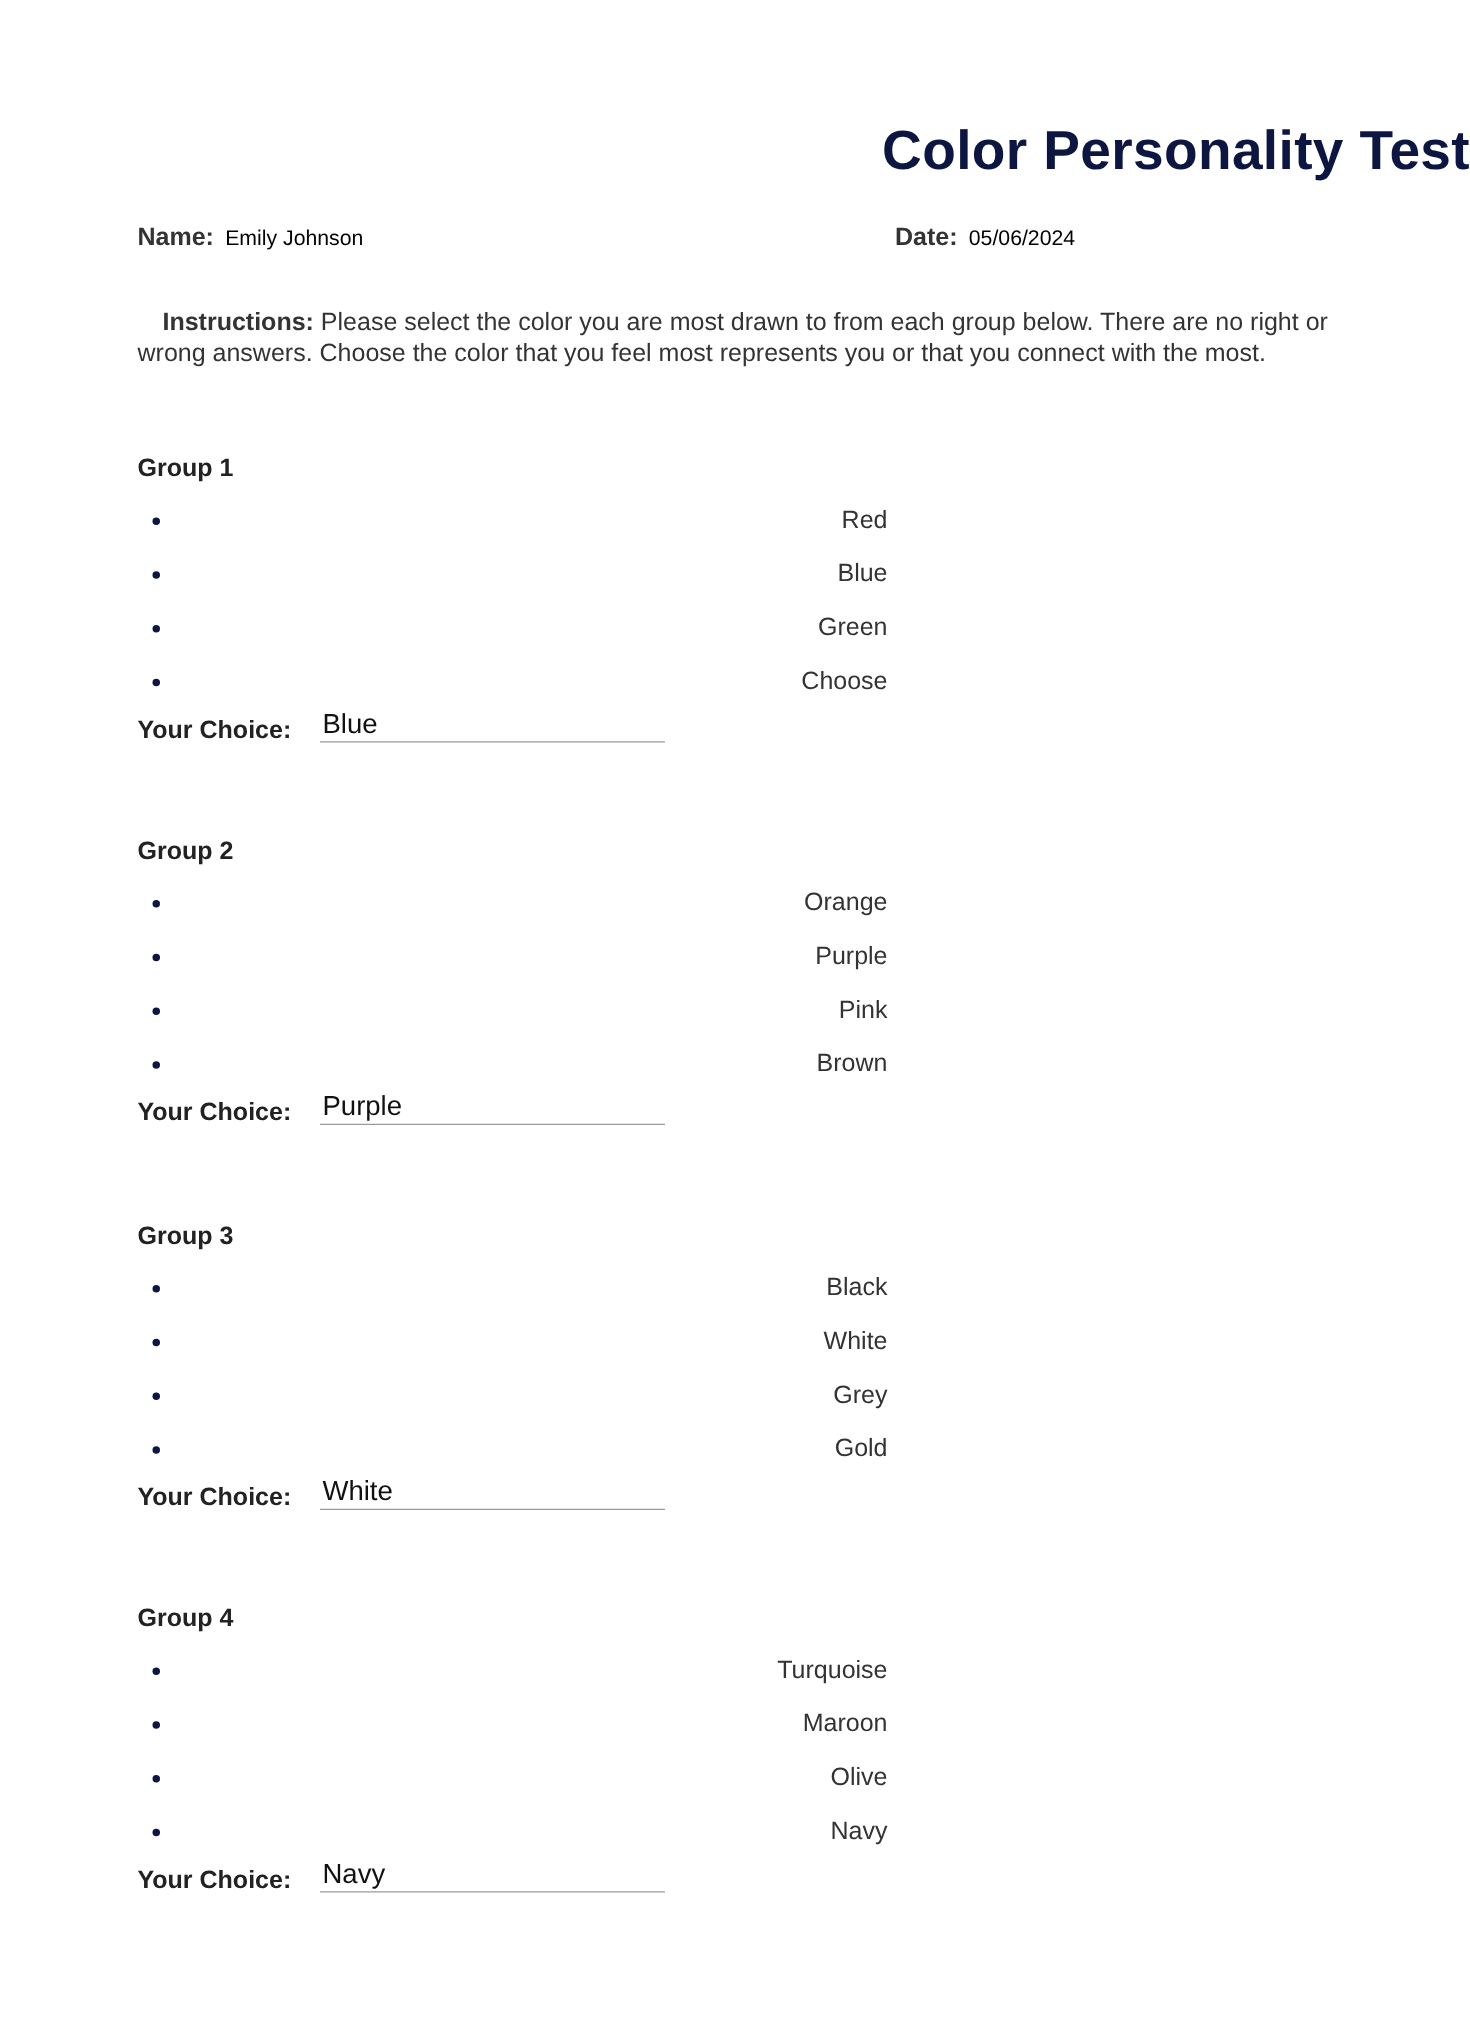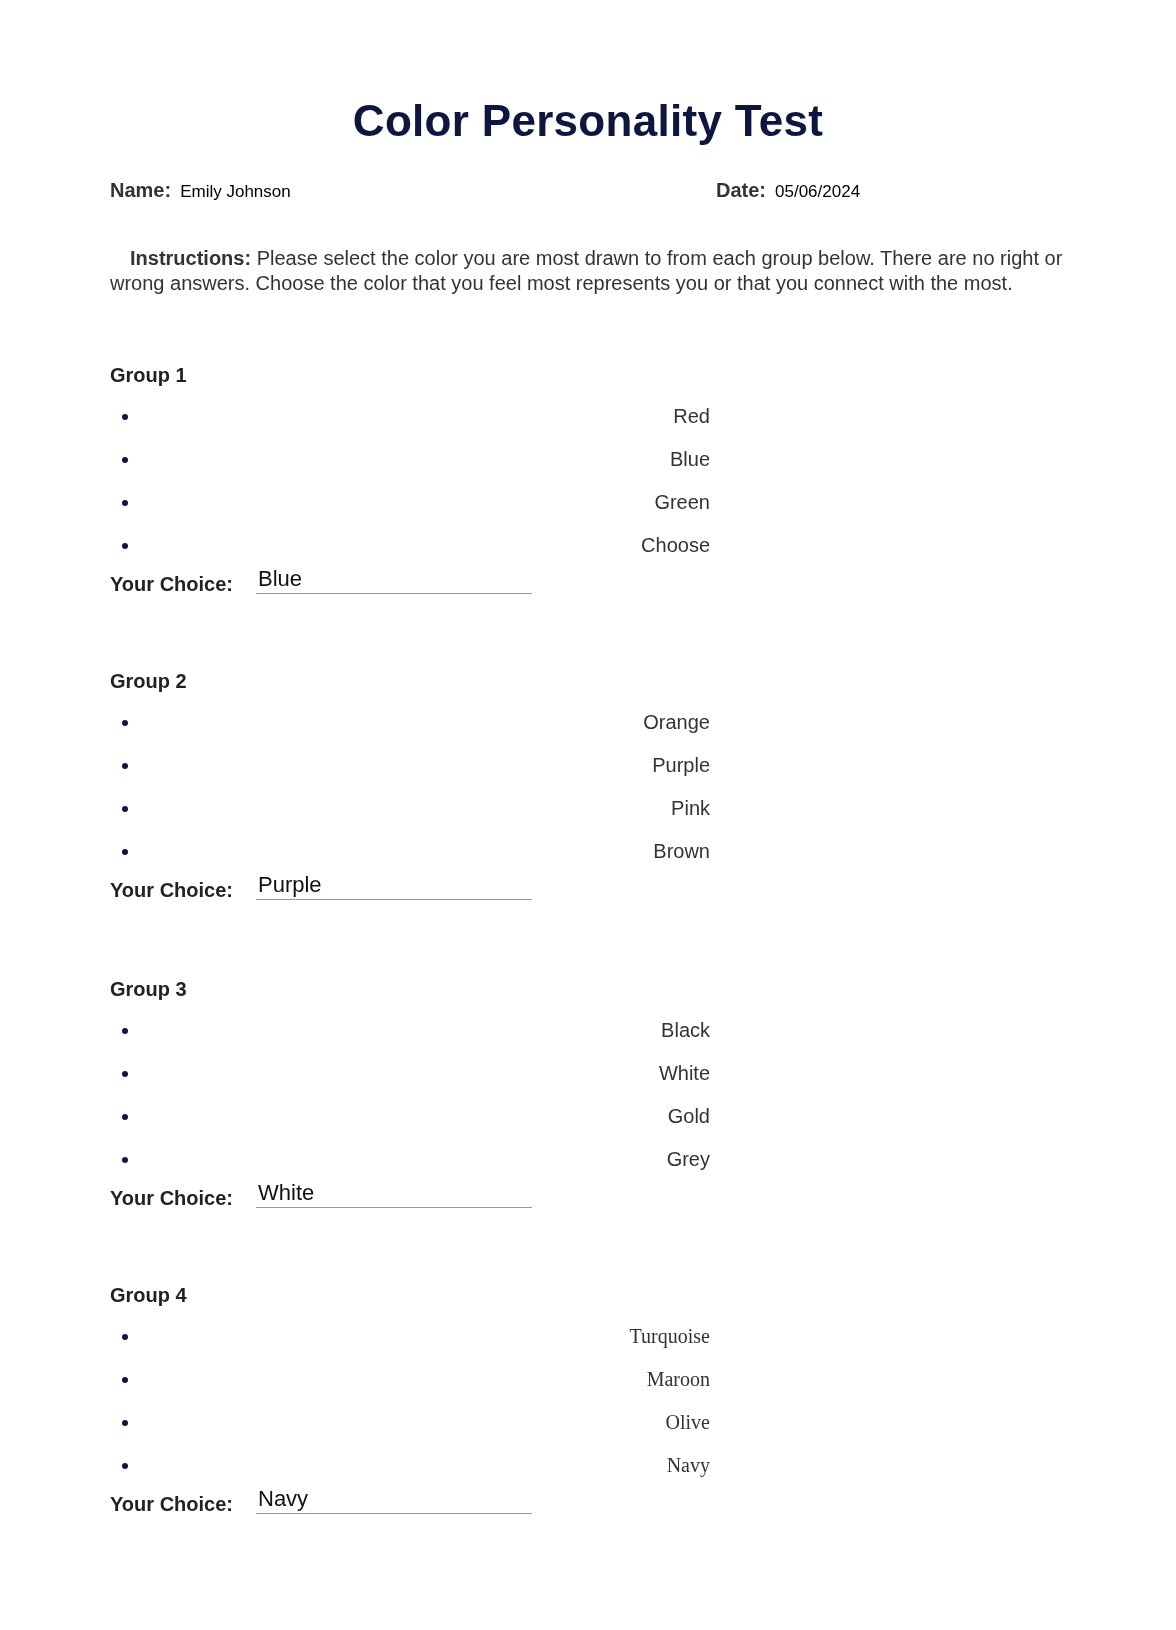--- a/index.html
+++ b/index.html
@@ -1,18 +1,18 @@
 <!DOCTYPE html>
 <html><head>
   <meta charset="utf-8">
   <style>
     html, body { margin: 0; padding: 0; background: #ffffff; }
     body { width: 1176px; height: 1630px; position: relative; font-family: "Liberation Sans", sans-serif; color: #333333; }
     .page { position: absolute; left: 0; top: 0; width: 1176px; height: 1630px; }
-    .title { position: absolute; left: 0; width: 1176px; top: 96px; text-align: center; font-size: 44px; font-weight: bold; color: #0d1640; margin: 0; letter-spacing: 0.3px; }
+    .title { position: absolute; left: 0; width: 1176px; top: 96px; text-align: right; font-size: 44px; font-weight: bold; color: #0d1640; margin: 0; letter-spacing: 0.3px; }
     .meta-row { position: absolute; top: 179px; font-size: 18px; color: #222; }
     .meta-row .lbl { font-weight: bold; font-size: 20px; color: #333; }
     .meta-row .val { font-size: 17px; color: #000000; margin-left: 4px; }
     .name-row { left: 110px; }
     .date-row { left: 716px; }
     .instructions { position: absolute; left: 110px; top: 246px; width: 960px; font-size: 20px; line-height: 25px; color: #333; margin: 0; }
     .instructions .lbl { font-weight: bold; margin-left: 20px; }
     .group { position: absolute; left: 110px; width: 600px; }
     .group-title { font-size: 20px; font-weight: bold; color: #222; margin: 0; height: 24px; line-height: 24px; }
     .options { list-style: none; margin: 0; padding: 0; text-align: right; }
@@ -68,32 +68,32 @@
       <span class="choice-label">Your Choice:</span>
       <span class="choice-field">Purple</span>
     </div>
   </section>
 
   <section class="group" style="top:977px;">
     <h2 class="group-title">Group 3</h2>
     <ul class="options" style="margin-top:8px;">
       <li class="option"><span class="bullet"></span><span>Black</span></li>
       <li class="option"><span class="bullet"></span><span>White</span></li>
+      <li class="option"><span class="bullet"></span><span>Grey</span></li>
       <li class="option"><span class="bullet"></span><span>Gold</span></li>
-      <li class="option"><span class="bullet"></span><span>Grey</span></li>
     </ul>
     <div class="choice-row">
       <span class="choice-label">Your Choice:</span>
       <span class="choice-field">White</span>
     </div>
   </section>
 
   <section class="group" style="top:1283px;">
     <h2 class="group-title">Group 4</h2>
-    <ul class="options" style="margin-top:8px;font-family:Liberation Serif, serif;">
+    <ul class="options" style="margin-top:8px;">
       <li class="option"><span class="bullet"></span><span>Turquoise</span></li>
       <li class="option"><span class="bullet"></span><span>Maroon</span></li>
       <li class="option"><span class="bullet"></span><span>Olive</span></li>
       <li class="option"><span class="bullet"></span><span>Navy</span></li>
     </ul>
     <div class="choice-row">
       <span class="choice-label">Your Choice:</span>
       <span class="choice-field">Navy</span>
     </div>
   </section>

